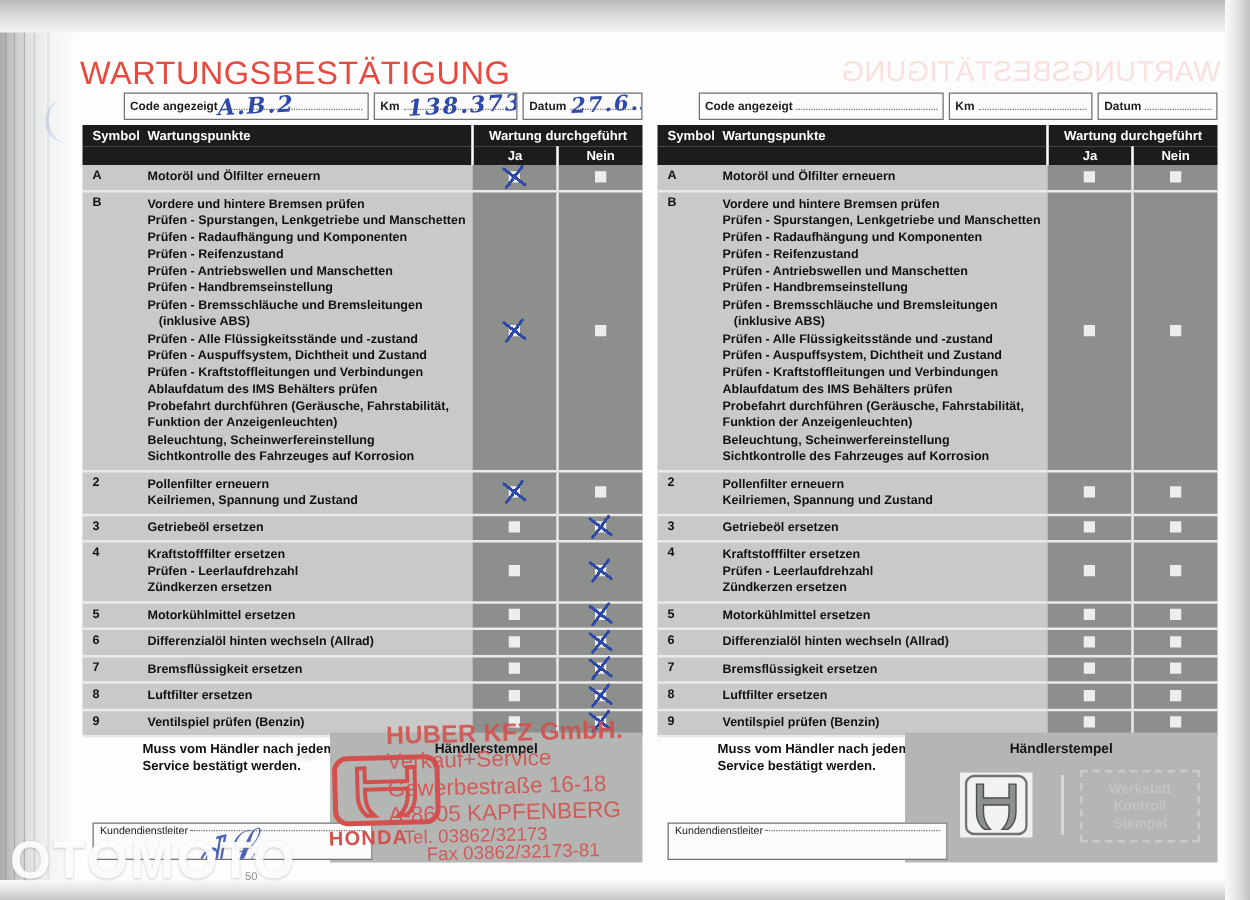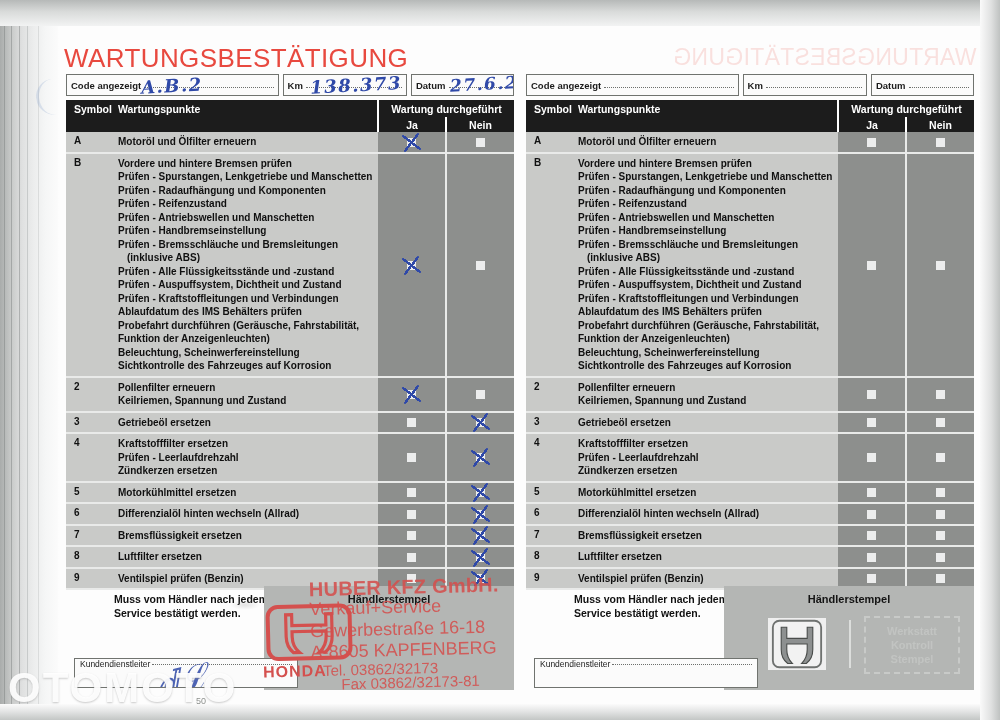--- a/index.html
+++ b/index.html
@@ -75,21 +75,21 @@
   .hdr-box .hw {
     position: absolute; left: 0; top: 0; width: 100%; height: 100%;
     display: flex; align-items: center;
     color: #2f49a8; font-size: 18px;
     font-family: "DejaVu Serif", serif;
     font-style: italic; font-weight: 600;
     letter-spacing: 1.5px;
     transform: rotate(-3deg);
     pointer-events: none;
   }
-  .hdr-box.code { width: 219px; }
+  .hdr-box.code { width: 219px; margin-left: 33px; }
   .hdr-box.km   { width: 128px; }
   .hdr-box.dat  { width: 106px; }
   .hdr-box.code .hw { padding-left: 74px; }
   .hdr-box.km   .hw { padding-left: 26px; }
   .hdr-box.dat  .hw { padding-left: 38px; font-size: 17px; }
 
   
   table.sheet { border-collapse: collapse; width: 448px; margin-top: 4px; table-layout: fixed; }
   table.sheet th, table.sheet td { padding: 0; }
 

